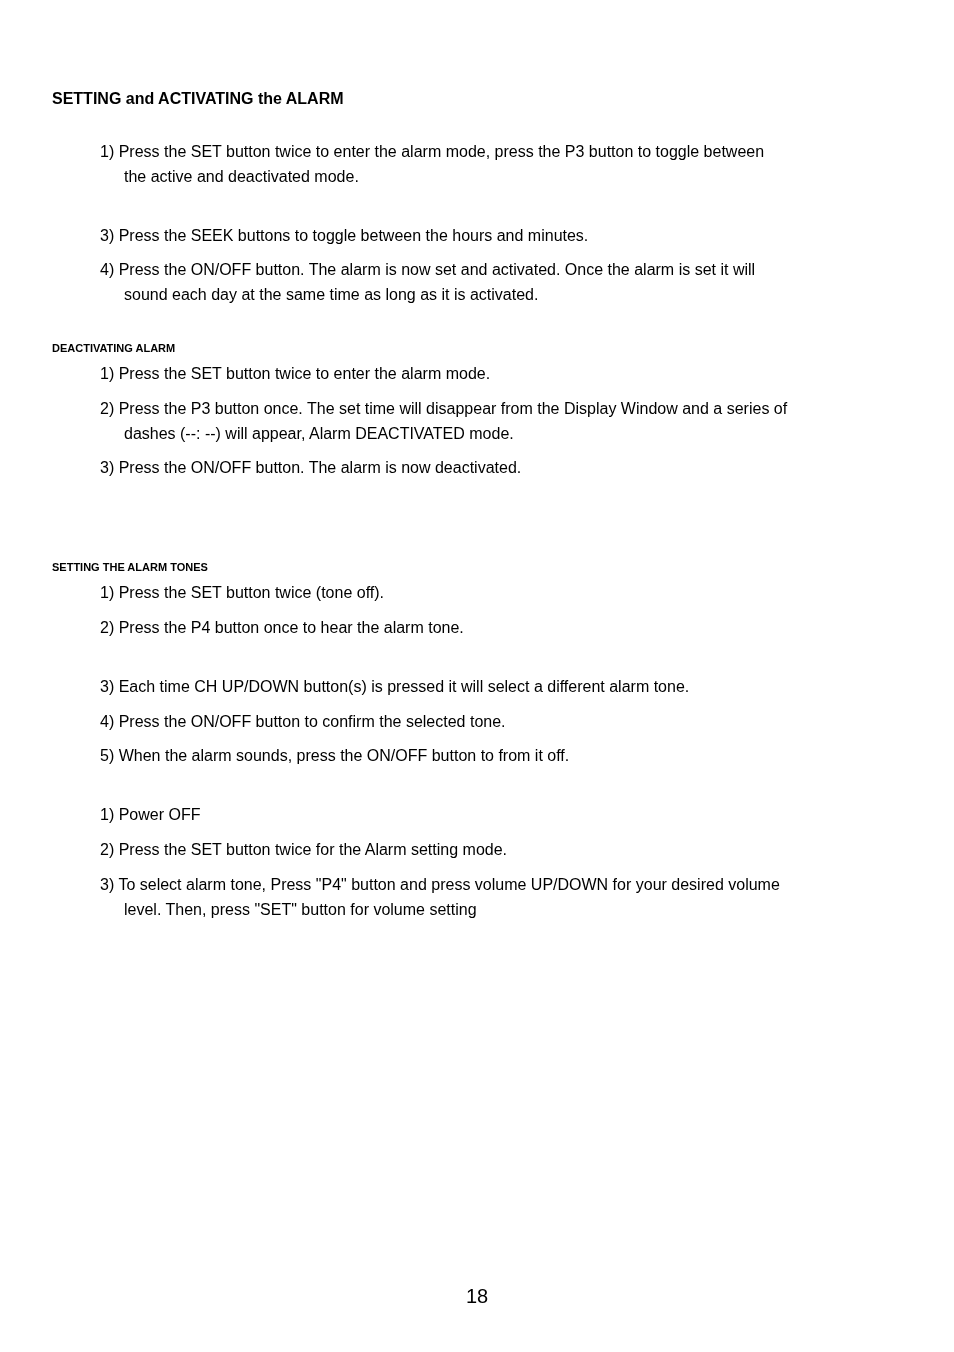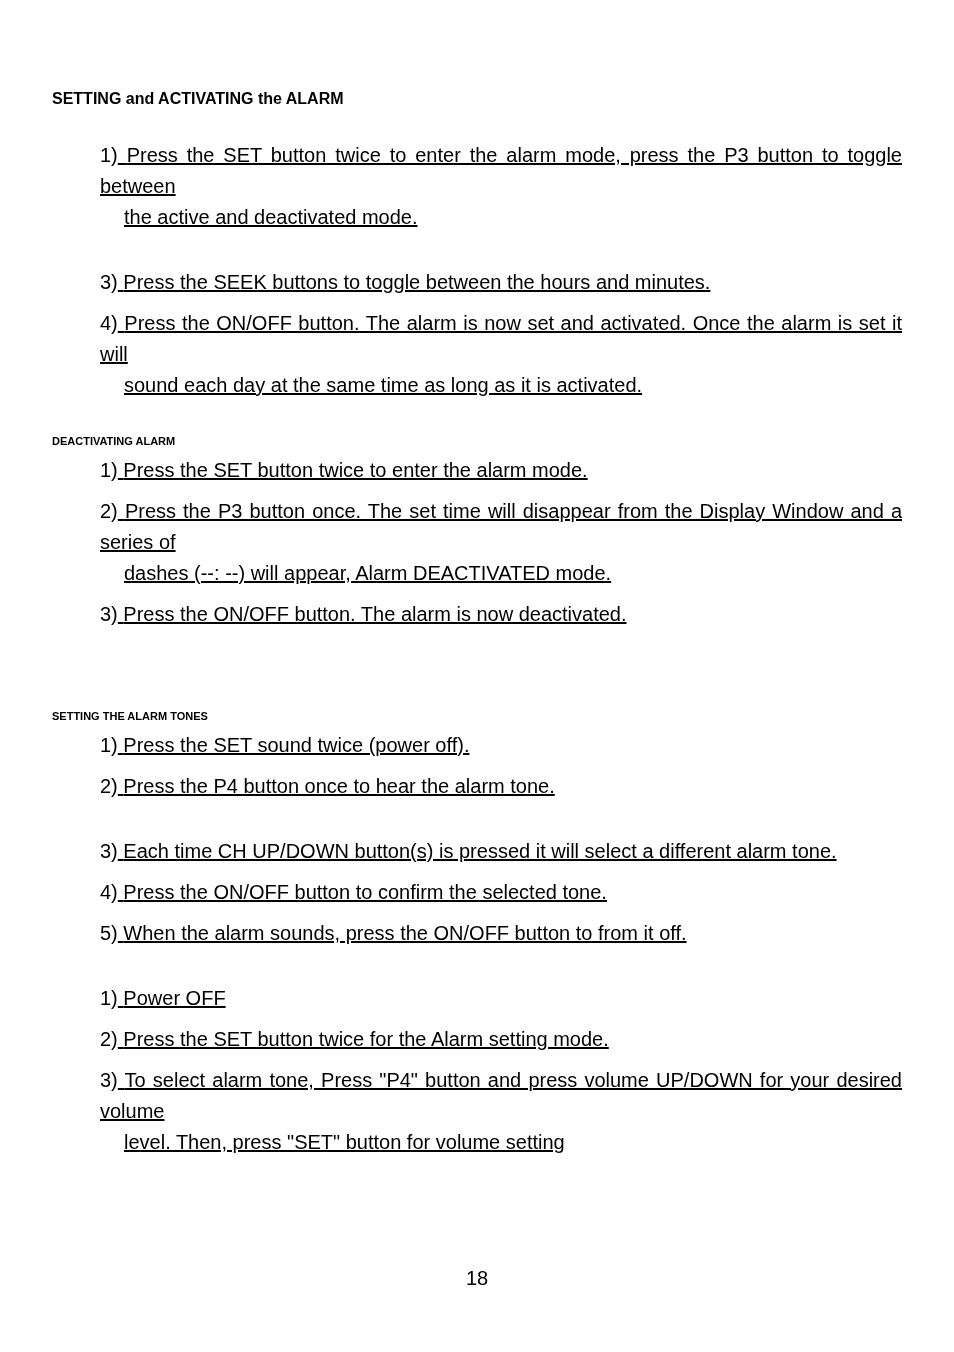--- a/index.html
+++ b/index.html
@@ -23,38 +23,37 @@
   }
   .h2 {
     font-weight: bold;
     font-size: 11px;
     margin: 0 0 8px 0;
   }
   .list {
     padding-left: 48px;
   }
   .item {
-    font-size: 20px;
+    font-size: 16px;
     line-height: 1.55;
     margin-bottom: 10px;
     text-align: justify;
-    text-decoration: underline;
   }
   .num {
     display: inline-block;
   }
   .indent {
     display: block;
     padding-left: 24px;
   }
   .gap-m { height: 24px; }
   .gap-xl { height: 70px; }
   .page-num {
     position: absolute;
-    bottom: 62px;
+    bottom: 44px;
     left: 0;
     right: 0;
     text-align: center;
     font-size: 20px;
   }
 </style>
 </head>
 <body>
 
 <div class="page">
@@ -97,21 +96,21 @@
       <span>Press the ON/OFF button. The alarm is now deactivated.</span>
     </div>
   </div>
 
   <div class="gap-xl"></div>
 
   <div class="h2">SETTING THE ALARM TONES</div>
   <div class="list">
     <div class="item">
       <span class="num">1)</span>
-      <span>Press the SET sound twice (power off).</span>
+      <span>Press the SET button twice (tone off).</span>
     </div>
     <div class="item">
       <span class="num">2)</span>
       <span>Press the P4 button once to hear the alarm tone.</span>
     </div>
     <div class="gap-m"></div>
     <div class="item">
       <span class="num">3)</span>
       <span>Each time CH UP/DOWN button(s) is pressed it will select a different alarm tone.</span>
     </div>

